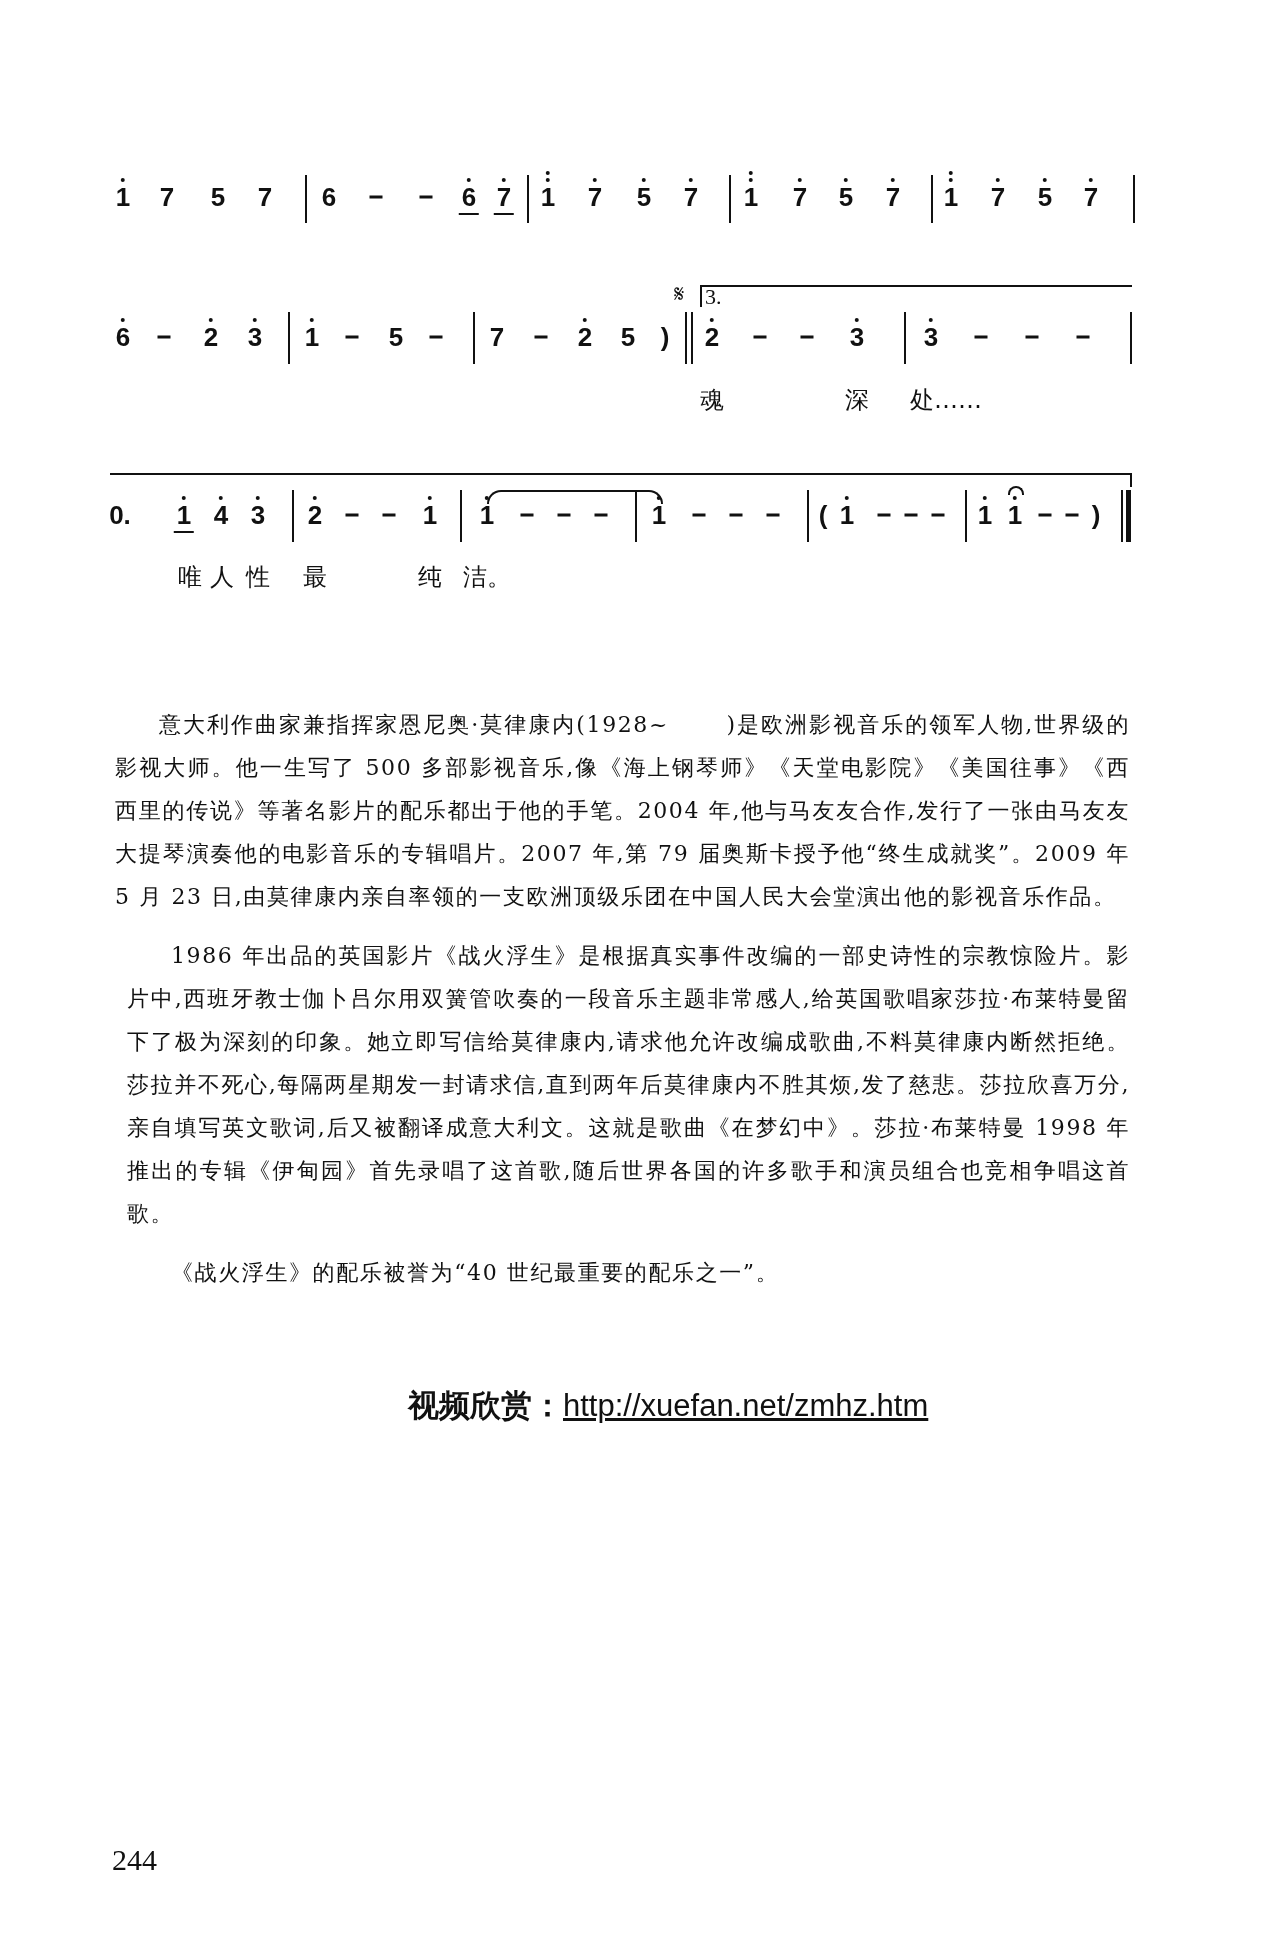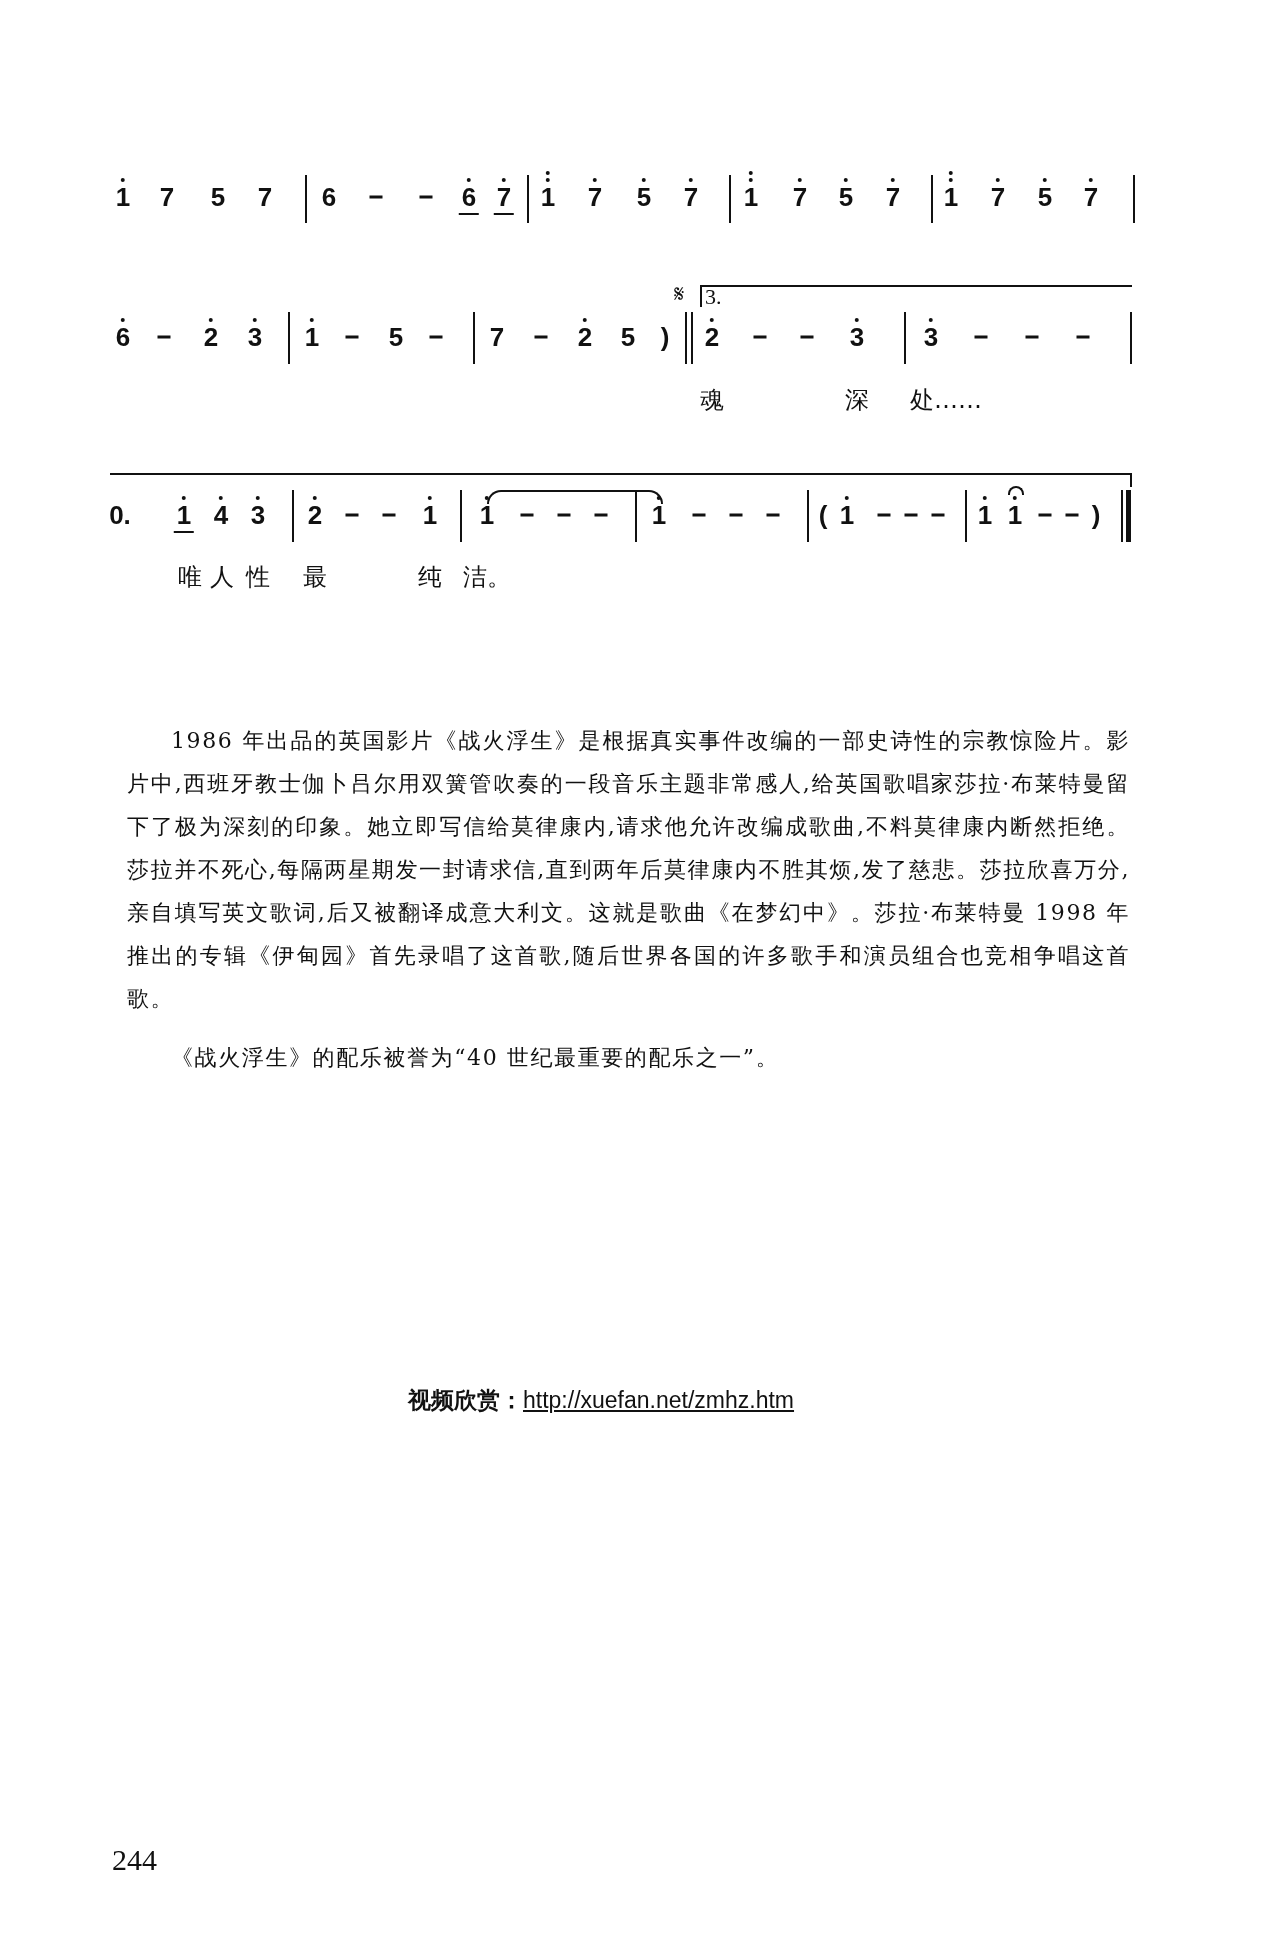--- a/index.html
+++ b/index.html
@@ -11,21 +11,21 @@
   .note .d2 { top:-11px; }
   .note .ul { position:absolute; left:-3px; right:-3px; bottom:-3px; height:2px; background:#111; }
   .dash { position:absolute; width:13px; height:3px; background:#111; transform:translate(-50%,-50%); }
   .bar { position:absolute; width:2px; background:#111; }
   .bar.thick { width:5px; }
   .lyric { position:absolute; font-family:"DejaVu Sans", sans-serif; font-size:24px; transform:translate(-50%,-50%); white-space:nowrap; }
   .rule { position:absolute; height:2px; background:#111; }
   .para { position:absolute; left:115px; width:1015px; font-family:"DejaVu Serif", serif; font-size:22px; line-height:43px; letter-spacing:1.6px; text-align:justify; }
   .para p { margin:0; text-indent:2em; }
   .para p.gap { margin-top:16px;margin-left:12px; }
-  .link-line { position:absolute; left:408px; top:1385px; font-family:"DejaVu Sans", sans-serif; font-size:23px; font-weight:bold; white-space:nowrap; }
+  .link-line { position:absolute; left:408px; top:1385px; font-family:"DejaVu Sans", sans-serif; font-size:31px; font-weight:bold; white-space:nowrap; }
   .link-line a { color:#111; text-decoration:underline; font-family:"Liberation Sans", sans-serif; font-weight:normal; }
   .pageno { position:absolute; left:112px; top:1843px; font-family:"Liberation Serif", serif; font-size:30px; }
   .tie { position:absolute; border:2px solid #111; border-bottom:none; border-radius:14px 14px 0 0; height:12px; }
   .fermata { position:absolute; width:12px; height:7px; border:2px solid #111; border-bottom:none; border-radius:8px 8px 0 0; }
 </style>
 </head>
 <body>
 
 <div>
   <div id="line1" class="abs" style="left:0;top:0;width:1272px;height:240px;">
@@ -133,20 +133,21 @@
       <div class="lyric" style="left: 190px; top: 577px;">唯</div>
       <div class="lyric" style="left: 222px; top: 577px;">人</div>
       <div class="lyric" style="left: 258px; top: 577px;">性</div>
       <div class="lyric" style="left: 315px; top: 577px;">最</div>
       <div class="lyric" style="left: 430px; top: 577px;">纯</div>
       <div class="lyric" style="left: 487px; top: 577px;">洁。</div>
     </div>
 </div>
 
 <div class="para" style="top:703px;">
+  <p>意大利作曲家兼指挥家恩尼奥·莫律康内(1928~　　 )是欧洲影视音乐的领军人物,世界级的影视大师。他一生写了 500 多部影视音乐,像《海上钢琴师》《天堂电影院》《美国往事》《西西里的传说》等著名影片的配乐都出于他的手笔。2004 年,他与马友友合作,发行了一张由马友友大提琴演奏他的电影音乐的专辑唱片。2007 年,第 79 届奥斯卡授予他“终生成就奖”。2009 年 5 月 23 日,由莫律康内亲自率领的一支欧洲顶级乐团在中国人民大会堂演出他的影视音乐作品。</p>
   <p class="gap">1986 年出品的英国影片《战火浮生》是根据真实事件改编的一部史诗性的宗教惊险片。影片中,西班牙教士伽卜吕尔用双簧管吹奏的一段音乐主题非常感人,给英国歌唱家莎拉·布莱特曼留下了极为深刻的印象。她立即写信给莫律康内,请求他允许改编成歌曲,不料莫律康内断然拒绝。莎拉并不死心,每隔两星期发一封请求信,直到两年后莫律康内不胜其烦,发了慈悲。莎拉欣喜万分,亲自填写英文歌词,后又被翻译成意大利文。这就是歌曲《在梦幻中》。莎拉·布莱特曼 1998 年推出的专辑《伊甸园》首先录唱了这首歌,随后世界各国的许多歌手和演员组合也竞相争唱这首歌。</p>
   <p class="gap">《战火浮生》的配乐被誉为“40 世纪最重要的配乐之一”。</p>
 </div>
 
 <div class="link-line">
   <span>视频欣赏：</span><a>http://xuefan.net/zmhz.htm</a>
 </div>
 
 <div class="pageno">244</div>
 

